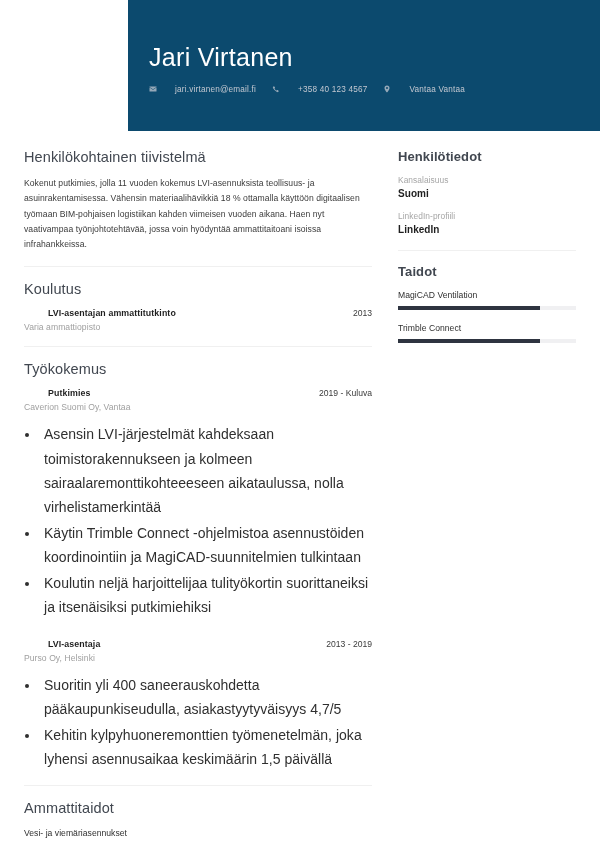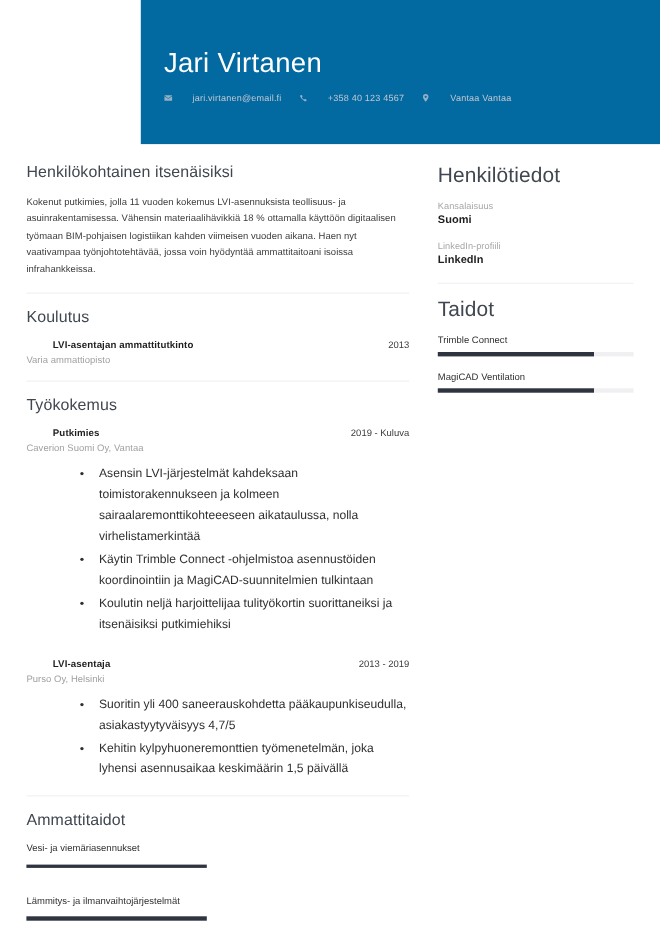--- a/index.html
+++ b/index.html
@@ -20,21 +20,21 @@
     overflow: hidden;
   }
 
   
   .header {
     position: absolute;
     left: 128px;
     top: 0;
     width: 472px;
     height: 131px;
-    background: #0369a1;
+    background: #0c4a6e;
     padding: 44px 0 0 21px;
   }
 
   .header-name {
     color: #ffffff;
     font-size: 25px;
     font-weight: 400;
     letter-spacing: 0.3px;
     line-height: 1.1;
   }
@@ -93,21 +93,22 @@
   
   .sec-title {
     color: #414750;
     font-size: 14.5px;
     font-weight: 400;
     letter-spacing: 0.1px;
     margin-bottom: 11px;
   }
 
   .sec-title.side {
-    font-size: 19px;
+    font-size: 13px;
+    font-weight: bold;
   }
 
   .divider {
     border-top: 1px solid #f0f0f0;
     margin: 14px 0 14px 0;
   }
 
   .divider.side {
     margin: 15px 0 13px 0;
   }
@@ -151,26 +152,25 @@
     letter-spacing: 0.05px;
   }
 
   .bullets {
     margin: 10px 0 0 16px;
     padding: 0;
   }
 
   .bullets li {
     color: #2f2f2f;
-    font-size: 11px;
+    font-size: 14px;
     line-height: 1.72;
     margin-bottom: 2px;
     padding-left: 4px;
     letter-spacing: 0.02px;
-    margin-left: 46px;
   }
 
   .entry-gap { height: 18px; }
 
   
   .skill-grid {
     display: flex;
     gap: 24px;
     margin-top: 2px;
     flex-direction: column;
@@ -273,21 +273,21 @@
       </div>
 
     </div>
   </div>
 
   <div class="body-wrap">
 
     <div class="col-main">
 
       <div>
-        <div class="sec-title">Henkilökohtainen itsenäisiksi</div>
+        <div class="sec-title">Henkilökohtainen tiivistelmä</div>
         <div class="summary-text">Kokenut putkimies, jolla 11 vuoden kokemus LVI-asennuksista teollisuus- ja asuinrakentamisessa. Vähensin materiaalihävikkiä 18 % ottamalla käyttöön digitaalisen työmaan BIM-pohjaisen logistiikan kahden viimeisen vuoden aikana. Haen nyt vaativampaa työnjohtotehtävää, jossa voin hyödyntää ammattitaitoani isoissa infrahankkeissa.</div>
       </div>
 
       <div class="divider"></div>
 
       <div>
         <div class="sec-title">Koulutus</div>
 
         <div class="entry">
           <div class="entry-head">
@@ -365,30 +365,30 @@
           <div class="side-field-value">LinkedIn</div>
         </div>
       </div>
 
       <div class="divider side"></div>
 
       <div>
         <div class="sec-title side">Taidot</div>
 
         <div class="side-skill">
+          <div class="side-skill-label">MagiCAD Ventilation</div>
+          <div class="bar-track">
+            <div class="bar-fill" style="width: 80%;"></div>
+          </div>
+        </div>
+
+        <div class="side-skill">
           <div class="side-skill-label">Trimble Connect</div>
           <div class="bar-track">
             <div class="bar-fill" style="width: 80%;"></div>
           </div>
         </div>
-
-        <div class="side-skill">
-          <div class="side-skill-label">MagiCAD Ventilation</div>
-          <div class="bar-track">
-            <div class="bar-fill" style="width: 80%;"></div>
-          </div>
-        </div>
       </div>
 
     </div>
 
   </div>
 </div>
 
 </body></html>

